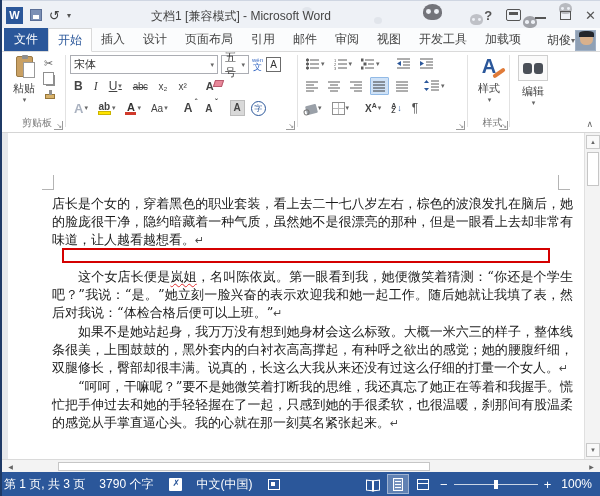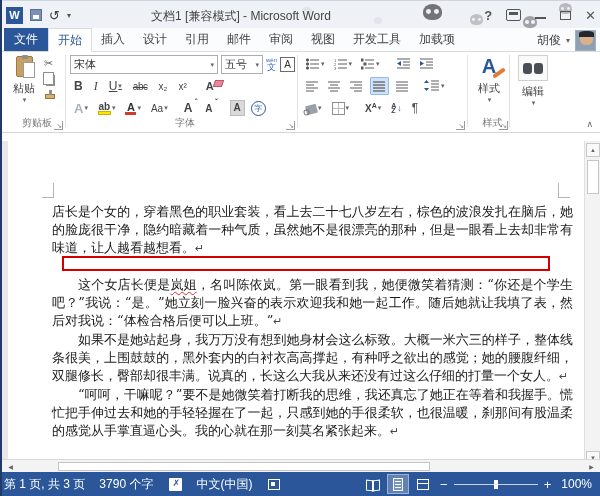--- a/index.html
+++ b/index.html
@@ -34,21 +34,21 @@
   
   .watermark { position:absolute; left:2px; top:0; z-index:7; pointer-events:none; line-height:1; }
   .wm-brand { font-size:26px; font-weight:bold; letter-spacing:0; text-shadow:2px 2px 0 rgba(70,90,210,.55), 0 0 2px #fff; }
   .wm-url { font-size:15px; font-weight:bold; margin-top:1px; text-shadow:0 0 2px #fff; text-decoration:underline; }
 
   
   .tabrow { position:absolute; left:0; top:28px; width:100%; height:24px; background:#fbfcfd; border-bottom:1px solid #dadada; display:flex; align-items:stretch; }
   .file-tab { width:44px; margin-left:2px; background:#2b579a; color:#fff; font-size:12px; display:flex; align-items:center; justify-content:center; }
   .tab { padding:0 9px; font-size:12px; color:#444; display:flex; align-items:center; white-space:nowrap; }
   .tab.active { background:#fff; color:#2b579a; border:1px solid #dadada; border-bottom:1px solid #fff; margin-bottom:-1px; }
-  .user-area { position:absolute; right:4px; top:28px; height:24px; display:flex; align-items:center; gap:5px; z-index:6; }
+  .user-area { position:absolute; right:4px; top:28px; height:24px; display:flex; align-items:center; z-index:6; }
   .user-name { font-size:12px; color:#444; }
   .user-caret { font-size:8px; color:#666; }
   .avatar { width:21px; height:21px; background:#8fa0b5; position:relative; overflow:hidden; border:1px solid #9fb0c5; }
   .avatar:before { content:""; position:absolute; left:4px; top:2px; width:13px; height:12px; background:#d9b18c; border-radius:45%; }
   .avatar:after { content:""; position:absolute; left:3px; top:0px; width:15px; height:6px; background:#23262c; border-radius:40% 40% 0 0; }
 
   
   .ribbon { position:absolute; left:0; top:52px; width:100%; height:81px; background:#fff; border-bottom:1px solid #d5d5d5; font-size:11px; color:#444; }
   .rgroup { position:absolute; top:0; height:80px; }
   .gdivider { position:absolute; top:3px; width:1px; height:72px; background:#e2e2e2; }
@@ -119,21 +119,21 @@
   .styles-big .lbl { font-size:11px; color:#444; margin-top:4px; }
   .edit-big { position:absolute; left:6px; top:3px; width:34px; height:64px; display:flex; flex-direction:column; align-items:center; }
   .binoc-tile { width:30px; height:26px; border:1px solid #cfcfcf; background:#fafafa; display:flex; align-items:center; justify-content:center; }
   .binoc { position:relative; width:20px; height:11px; }
   .binoc:before, .binoc:after { content:""; position:absolute; top:0; width:9px; height:11px; background:#4a4f57; border-radius:3px; }
   .binoc:before { left:0; } .binoc:after { right:0; }
   .edit-big .lbl { font-size:11px; color:#444; margin-top:3px; }
   .collapse-icon { position:absolute; right:7px; bottom:3px; font-size:9px; color:#666; }
 
   
-  .docarea { position:absolute; left:0; top:141px; width:100%; height:326px; background:#fff; overflow:hidden; }
+  .docarea { position:absolute; left:0; top:133px; width:100%; height:326px; background:#fff; overflow:hidden; }
   .left-gutter { position:absolute; left:0; top:0; width:6px; height:100%; background:#e6e8eb; }
   .mark-tl { position:absolute; left:40px; top:42px; width:12px; height:15px; border-right:1px solid #b4b4b4; border-bottom:1px solid #b4b4b4; }
   .mark-tr { position:absolute; left:556px; top:42px; width:12px; height:15px; border-left:1px solid #b4b4b4; border-bottom:1px solid #b4b4b4; }
   .doc-text { position:absolute; left:50px; top:62px; width:521px; font-family:"DejaVu Serif","Liberation Serif",serif; font-size:13px; line-height:18px; color:#1a1a1a; text-align:justify; word-break:break-all; }
   .para { margin:0; }
   .para.indent { text-indent:2em; }
   .para-empty { height:18px; }
   .spell-err { text-decoration:underline wavy #e03030 1px; text-underline-offset:2px; }
   .pmark { font-family:"DejaVu Sans",sans-serif; font-size:11px; color:#4a4a4a; }
   .highlight-box { position:absolute; left:60px; top:115px; width:488px; height:15px; border:2px solid #d40000; z-index:3; }
@@ -203,20 +203,21 @@
     </div>
   </div>
 
 
   <div class="tabrow">
     <div class="file-tab">文件</div>
     <div id="tabs-container" style="display:flex">
         <div class="tab active">开始</div>
         <div class="tab">插入</div>
         <div class="tab">设计</div>
+        <div class="tab">页面布局</div>
         <div class="tab">引用</div>
         <div class="tab">邮件</div>
         <div class="tab">审阅</div>
         <div class="tab">视图</div>
         <div class="tab">开发工具</div>
         <div class="tab">加载项</div>
       </div>
   </div>
   <div class="user-area">
     <span class="user-name">胡俊</span>
@@ -241,21 +242,21 @@
       <div class="launcher"></div>
     </div>
     <div class="gdivider" style="left:63px"></div>
 
     <div class="rgroup" style="left:64px;width:230px">
       <div class="rrow" style="top:3px;left:4px;gap:3px">
         <div class="combo" style="width:148px">
           <span>宋体</span>
           <span class="caret">▾</span>
         </div>
-        <div class="combo" style="width:42px">
+        <div class="combo" style="width:28px">
           <span>五号</span>
           <span class="caret">▾</span>
         </div>
         <div class="pinyin">
           <span class="t">wén</span>
             <span class="b">文</span>
         </div>
         <div class="borderA">A</div>
       </div>
       <div class="rrow" style="top:25px;left:6px;gap:7px">
@@ -300,21 +301,20 @@
             <span>A</span>
             <span class="grow-mark">ˆ</span>
           </span>
         <span class="rbtn grow-wrap" style="font-size:10px">
             <span>A</span>
             <span class="grow-mark">ˇ</span>
           </span>
         <span class="shade-tile" style="margin-left:6px">A</span>
         <span class="enclose">字</span>
       </div>
-      <div class="glabel">字体</div>
       <div class="launcher"></div>
     </div>
     <div class="gdivider" style="left:295px"></div>
 
     <div class="rgroup" style="left:296px;width:168px">
       <div class="rrow" style="top:3px;left:6px;gap:5px">
         <span class="pbtn">
           <svg class="icon-svg" width="14" height="12" viewBox="0 0 14 12">
               <g stroke="#5c5c5c">
                 <circle cx="1.5" cy="2" r="1.2" fill="#5c5c5c"></circle>

